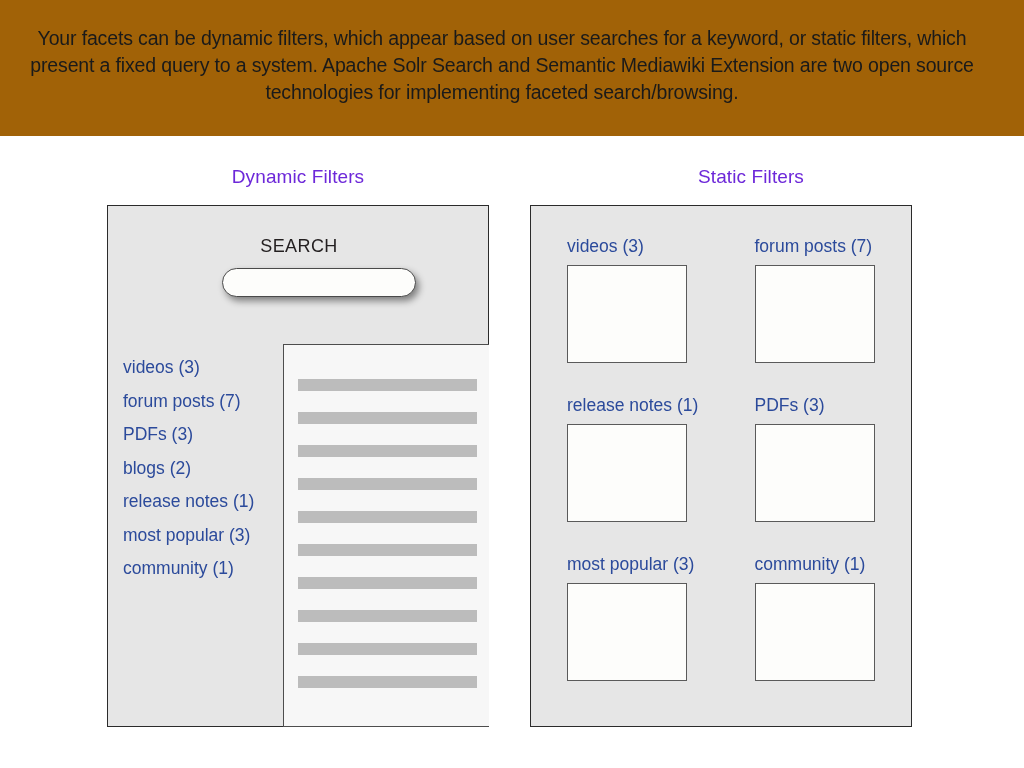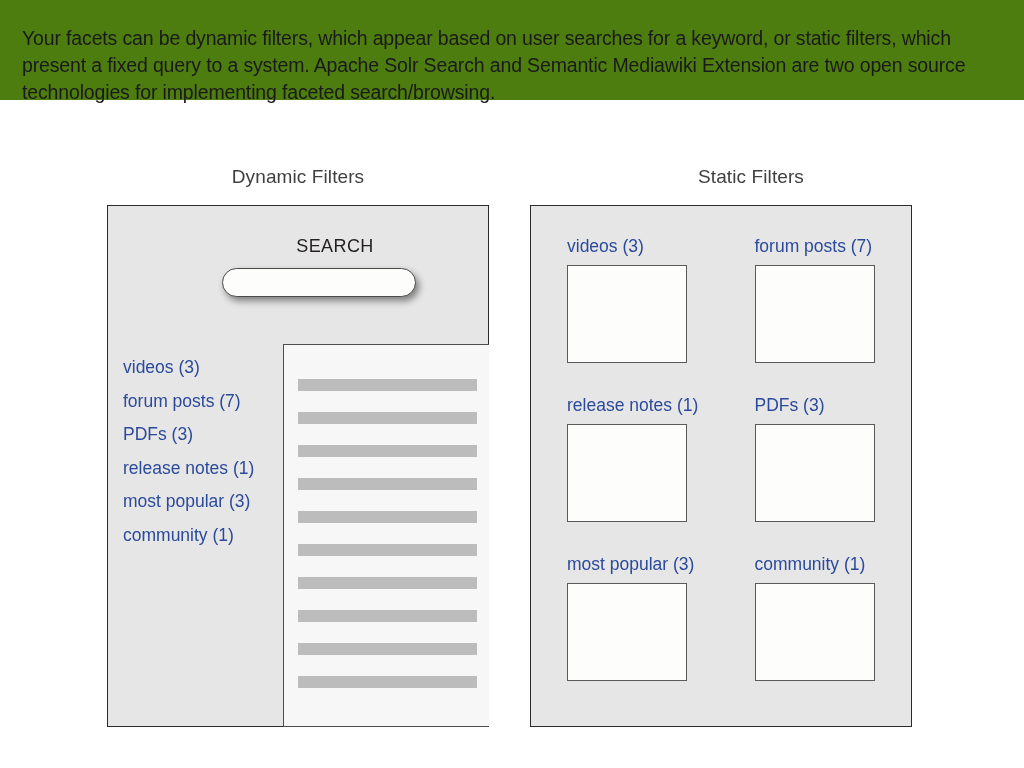--- a/index.html
+++ b/index.html
@@ -14,40 +14,41 @@
     overflow: hidden;
     position: relative;
   }
 
   
   #header-banner {
     position: absolute;
     left: 0;
     top: 0;
     width: 1024px;
-    height: 100px;
-    background: #4d7c0f;
-    box-sizing: border-box;
+    height: 136px;
+    background: #a16207;
+    box-sizing: border-box;
+    text-align: center;
   }
   #header-text {
     position: absolute;
     left: 22px;
     top: 25px;
     width: 960px;
     font-size: 19.5px;
     line-height: 27px;
     color: #1a1a1a;
     letter-spacing: -0.15px;
   }
 
   
   .section-title {
     position: absolute;
     font-size: 19px;
-    color: #404040;
+    color: #6d28d9;
     text-align: center;
     letter-spacing: 0.1px;
   }
   #dynamic-title {
     left: 107px;
     top: 166px;
     width: 382px;
   }
   #static-title {
     left: 560px;
@@ -68,21 +69,20 @@
   }
   #search-label {
     position: absolute;
     left: 0;
     top: 30px;
     width: 382px;
     text-align: center;
     font-size: 18px;
     color: #231f20;
     letter-spacing: 0.4px;
-    margin-left: 36px;
   }
   #search-input-wrap {
     position: absolute;
     left: 114px;
     top: 62px;
     width: 194px;
     height: 29px;
   }
   #search-input {
     width: 100%;
@@ -191,20 +191,21 @@
   <div id="search-label">SEARCH</div>
 
   <div id="search-input-wrap">
     <input id="search-input" type="text" placeholder="" style="">
   </div>
 
   <div id="filter-list">
       <div class="filter-item">videos (3)</div>
       <div class="filter-item">forum posts (7)</div>
       <div class="filter-item">PDFs (3)</div>
+      <div class="filter-item">blogs (2)</div>
       <div class="filter-item">release notes (1)</div>
       <div class="filter-item">most popular (3)</div>
       <div class="filter-item">community (1)</div>
     </div>
 
   <div id="results-pane">
     <div id="results-bars">
         <div class="result-bar"></div>
         <div class="result-bar"></div>
         <div class="result-bar"></div>

